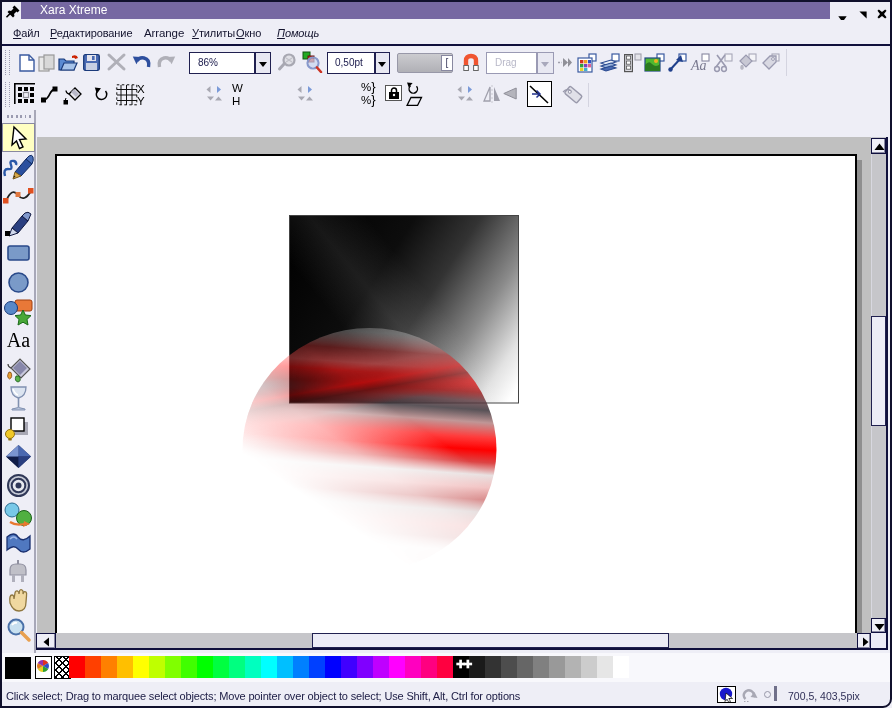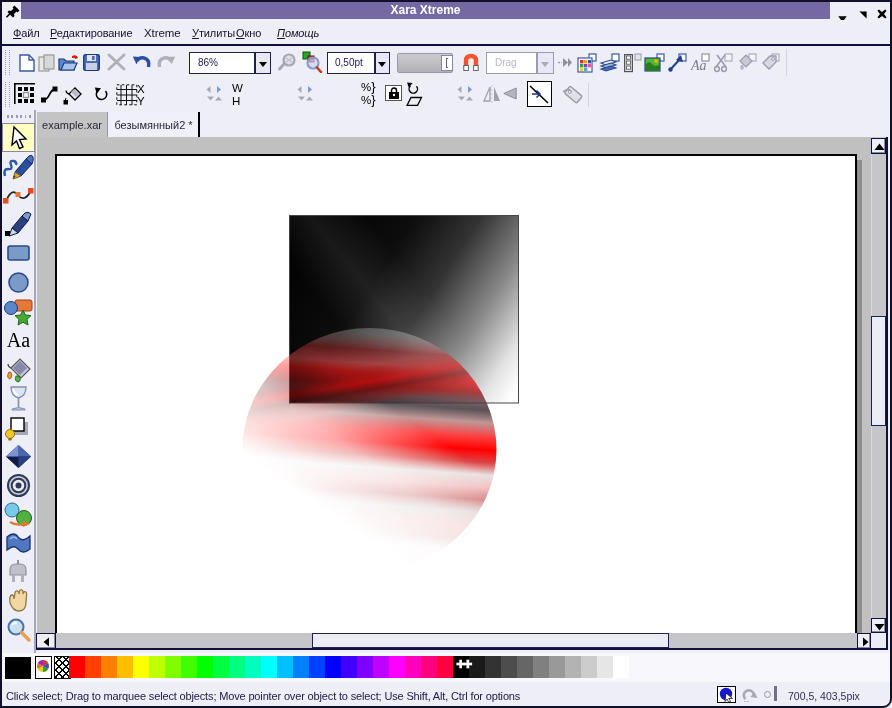--- a/index.html
+++ b/index.html
@@ -19,21 +19,21 @@
 .tool{position:absolute;left:2px;width:33px;height:29px;}
 .sw{position:absolute;top:0;height:22px;width:16px;}
 .tbi{position:absolute;}
 </style>
 </head>
 <body>
 <div id="win">
   <div class="ab" id="frame"></div>
 
   <div class="ab" style="left:21px;top:2px;width:809px;height:17px;background:#7668A2;"></div>
-  <div class="ab" style="left:21px;top:2px;width:809px;height:17px;color:#fff;font-size:12px;font-weight:bold;text-align:center;line-height:17px;">Xara Xtreme</div>
+  <div class="ab" style="left:21px;top:2px;width:809px;height:17px;color:#fff;font-size:12px;font-weight:normal;line-height:17px;padding-left:19px;">Xara Xtreme</div>
   <div class="ab" style="left:5px;top:3px;">
     <svg width="17" height="17" viewBox="0 0 17 17">
         <g fill="#000">
       <path d="M9.5 2.5 L14.5 7.5 L12.5 9.5 L11.5 8.5 L9 11 L9.5 13 L8 14.5 L2.5 9 L4 7.5 L6 8 L8.5 5.5 L7.5 4.5 Z"></path>
       <rect x="1" y="12" width="5.5" height="1.6" transform="rotate(-45 3 13)"></rect>
     </g>
       </svg>
   </div>
   <div class="ab" style="left:838px;top:8px;"><svg width="9" height="6">
         <path d="M0.3 0.3 L8.7 0.3 L5.8 4.3 Q4.5 5.7 3.2 4.3 Z" fill="#000"></path>
@@ -42,21 +42,21 @@
         <polygon points="0.4,0.4 7.6,0.4 7.6,7.6" fill="#000"></polygon>
       </svg></div>
   <div class="ab" style="left:877px;top:5px;"><svg width="10" height="10" viewBox="0 0 13 13">
         <path d="M0.6 2.4 L2.4 0.6 L6.5 3.9 L10.6 0.6 L12.4 2.4 L9.1 6.5 L12.4 10.6 L10.6 12.4 L6.5 9.1 L2.4 12.4 L0.6 10.6 L3.9 6.5 Z" fill="#000"></path>
       </svg></div>
 
   <div class="ab" style="left:0;top:20px;width:892px;height:24px;background:#EEEEF6;"></div>
   <div class="ab" style="left:0;top:27px;width:892px;height:15px;font-size:11px;letter-spacing:-0.1px;color:#14142e;">
     <span class="ab" style="left:13px;"><span class="u">Ф</span>айл</span>
     <span class="ab" style="left:50px;"><span class="u">Р</span>едактирование</span>
-    <span class="ab" style="left:144px;font-size:11.5px;">Xtreme</span>
+    <span class="ab" style="left:144px;font-size:11.5px;">Arrange</span>
     <span class="ab" style="left:192px;"><span class="u">У</span>тилиты</span>
     <span class="ab" style="left:236px;"><span class="u">О</span>кно</span>
     <span class="ab" style="left:277px;font-style:italic;"><span class="u">П</span>омощь</span>
   </div>
   <div class="ab" style="left:0;top:44px;width:892px;height:2px;background:#10103c;"></div>
 
   <div class="ab" style="left:0;top:46px;width:892px;height:33px;background:#EEEEF6;">
     <div class="ab" style="left:5px;top:4px;height:25px;width:5px;border-left:1px dotted #9a9ab0;border-right:1px dotted #9a9ab0;"></div>
 
     <svg class="tbi" style="left:19px;top:8px;" width="16" height="18">
@@ -313,25 +313,20 @@
           <rect x="3" y="6" width="16" height="9" rx="1.5" fill="#e0e0e8" stroke="#9a9aac" stroke-width="1.4"></rect>
           <circle cx="6.5" cy="10.5" r="1.5" fill="#fff" stroke="#9a9aac" stroke-width="1"></circle>
         </g>
         <path d="M1 8 Q5 4 9 7" fill="none" stroke="#9a9aac" stroke-width="1.2"></path>
       </svg>
   </div>
 
   <div class="ab" style="left:786px;top:49px;width:1px;height:27px;background:#d4d4e0;"></div>
   <div class="ab" style="left:588px;top:83px;width:1px;height:24px;background:#d4d4e0;"></div>
 
-  <div class="ab" style="left:37px;top:110px;width:851px;height:28px;background:#EEEEF6;">
-    <div class="tab" style="left:0px;top:2px;width:71px;background:#C4C4C4;border-right:1px solid #9a9aa8;">example.xar</div>
-    <div class="tab" style="left:72px;top:2px;width:89px;background:#F0F0F8;">безымянный2 *</div>
-    <div class="ab" style="left:161px;top:2px;width:2px;height:26px;background:#000;"></div>
-  </div>
 
   <div class="ab" style="left:0;top:110px;width:37px;height:545px;background:#EEEEF6;">
     <div class="ab" style="left:34px;top:0;width:1.5px;height:545px;background:#a8a8b8;"></div>
     <div class="ab" style="left:7px;top:5px;width:24px;height:3px;background-image:repeating-linear-gradient(90deg,#9a9ab0 0 1.5px,transparent 1.5px 4.5px);"></div>
 
     <div class="tool" style="top:13px;;background:#FFFFC2;border:1px solid #8888a0;"></div>
     <svg class="tool" style="top:13px;" width="33" height="29">
         <path d="M12 4 L24 16 L17.5 16.5 L21 24 L17.5 25.5 L14.5 18 L10 22 Z" fill="#fff" stroke="#000" stroke-width="1.4"></path>
       </svg>
 

